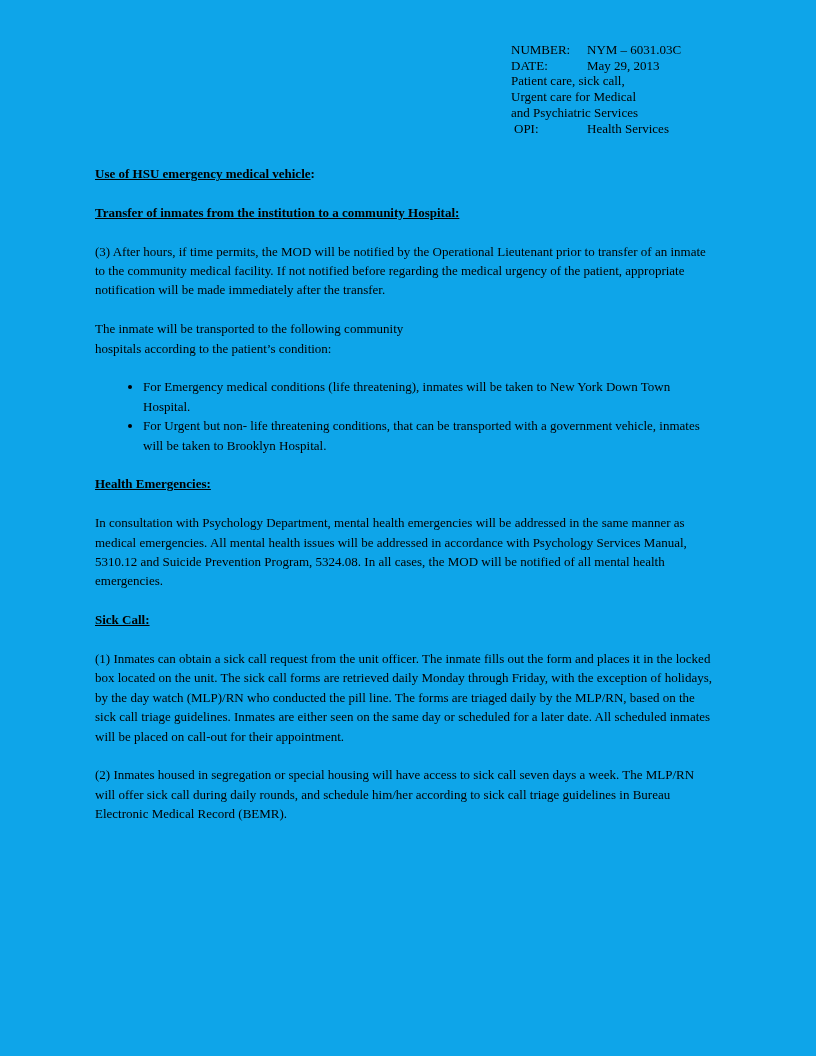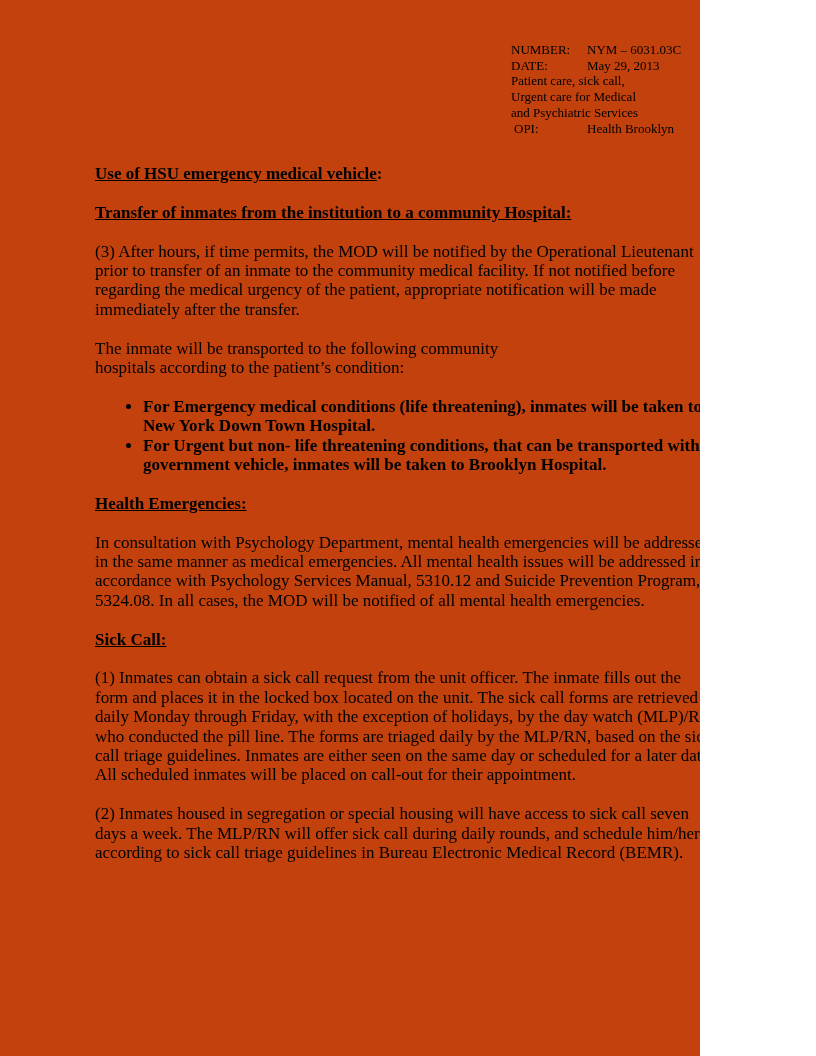--- a/index.html
+++ b/index.html
@@ -3,23 +3,23 @@
 <meta charset="utf-8">
 <style>
   * { margin: 0; padding: 0; box-sizing: border-box; }
   html, body { background: #ffffff; }
   body {
     font-family: "Liberation Serif", serif;
     color: #000000;
   }
   .page {
     position: relative;
-    width: 700px;
+    width: 816px;
     height: 1056px;
-    background: #c2410c;
+    background: #0ea5e9;
     overflow: hidden;
   }
   
   .memo-header {
     position: absolute;
     left: 511px;
     top: 42px;
     font-size: 13px;
     line-height: 15.7px;
   }
@@ -30,32 +30,31 @@
   }
   .memo-label.indent { padding-left: 3px; }
   .memo-value { white-space: pre-line; }
 
   
   .content {
     position: absolute;
     left: 95px;
     top: 164px;
     width: 620px;
-    font-size: 17px;
+    font-size: 13px;
     line-height: 19.4px;
   }
   .content p { margin: 0 0 19.4px 0; }
   p.heading { font-weight: bold; }
   p.heading .u { text-decoration: underline; }
   p.prewrap { white-space: pre-line; }
   ul.bullets {
     margin: 0 0 19.4px 0;
     padding-left: 48px;
     list-style-type: disc;
-    font-weight: bold;
   }
   ul.bullets li { margin: 0; }
 </style>
 </head>
 <body>
 
 <div class="page">
 
   <div class="memo-header">
     <div class="memo-row">
@@ -66,21 +65,21 @@
       <span class="memo-label">DATE:</span>
       <span class="memo-value">May 29, 2013</span>
     </div>
     <div class="memo-row">
       <span class="memo-value">Patient care, sick call,
 Urgent care for Medical
 and Psychiatric Services</span>
     </div>
     <div class="memo-row">
       <span class="memo-label indent">OPI:</span>
-      <span class="memo-value">Health Brooklyn</span>
+      <span class="memo-value">Health Services</span>
     </div>
   </div>
 
   <div class="content">
 
     <p class="heading"><span class="u">Use of HSU emergency medical vehicle</span><span>:</span></p>
 
 
     <p class="heading"><span class="u">Transfer of inmates from the institution to a community Hospital:</span></p>
 

